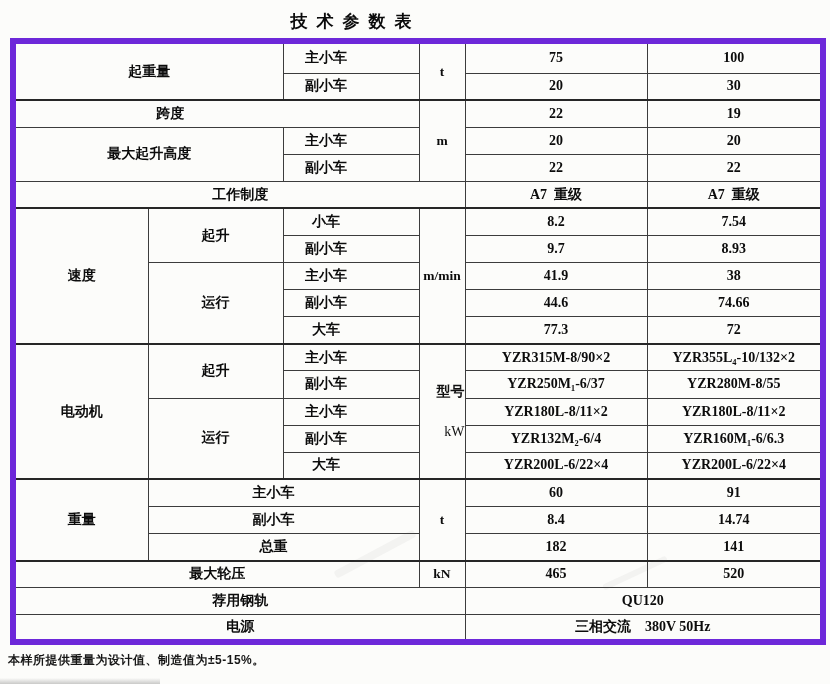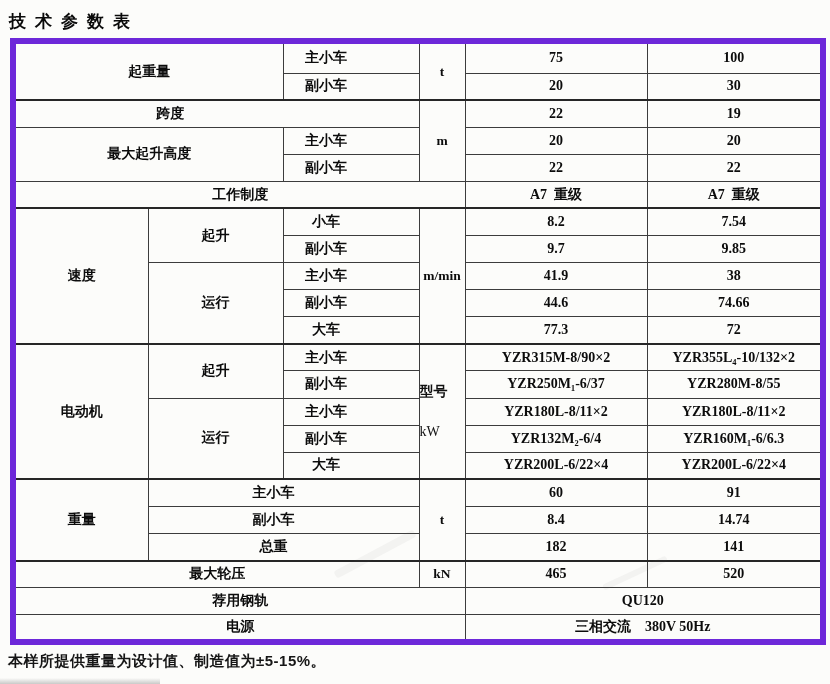--- a/index.html
+++ b/index.html
@@ -6,20 +6,21 @@
   body{
     width:830px;height:684px;
     background:#fcfcfa;
     font-family:"Liberation Sans", sans-serif;
     color:#111;
     position:relative;
     overflow:hidden;
   }
   .page-title{
     position:absolute;top:10px;left:0;width:702px;
+    text-align:center;
     font-size:17px;font-weight:bold;
     letter-spacing:9px;text-indent:9px;
     color:#0a0a0a;
   }
   table.spec{
     position:absolute;left:10px;top:38px;
     width:810px;height:607px;
     border-collapse:collapse;table-layout:fixed;
     border:6px solid #6d28d9;
   }
@@ -39,28 +40,28 @@
     font-family:"Liberation Serif", serif;
     font-weight:bold;font-size:14px;color:#0c0c0c;
     white-space:pre;
     margin-top:30px;
   }
   .unit{
     font-family:"Liberation Serif", serif;
     font-weight:bold;font-size:13.5px;color:#0c0c0c;
   }
   .motor-unit{
-    display:flex;flex-direction:column;align-items:flex-start;
+    display:flex;flex-direction:column;align-items:flex-end;
     justify-content:center;gap:23px;
   }
   .motor-unit .cjk{font-weight:bold;font-size:14px;font-family:"Liberation Sans",sans-serif;}
   .motor-unit .lat{font-weight:normal;font-size:14px;font-family:"Liberation Serif",serif;}
   .footnote{
     position:absolute;left:8px;top:652px;
-    font-size:15px;font-weight:bold;color:#161616;
+    font-size:12px;font-weight:bold;color:#161616;
     letter-spacing:0.5px;
   }
   .smudge{
     position:absolute;background:rgba(110,110,110,0.06);
     border-radius:3px;pointer-events:none;
   }
   .smudge.s1{left:330px;top:550px;width:90px;height:8px;transform:rotate(-28deg);}
   .smudge.s2{left:600px;top:570px;width:70px;height:6px;transform:rotate(-25deg);}
   .edge-shade{
     position:absolute;left:0;bottom:0;width:160px;height:6px;
@@ -126,21 +127,21 @@
     <td class="lab" rowspan="5">速度</td>
     <td class="lab" rowspan="2">起升</td>
     <td class="lab sub">小车</td>
     <td class="unit" rowspan="5">m/min</td>
     <td class="val">8.2</td>
     <td class="val">7.54</td>
   </tr>
   <tr>
     <td class="lab sub">副小车</td>
     <td class="val">9.7</td>
-    <td class="val">9.85</td>
+    <td class="val">8.93</td>
   </tr>
   <tr>
     <td class="lab" rowspan="3">运行</td>
     <td class="lab sub">主小车</td>
     <td class="val">41.9</td>
     <td class="val">38</td>
   </tr>
   <tr>
     <td class="lab sub">副小车</td>
     <td class="val">44.6</td>

